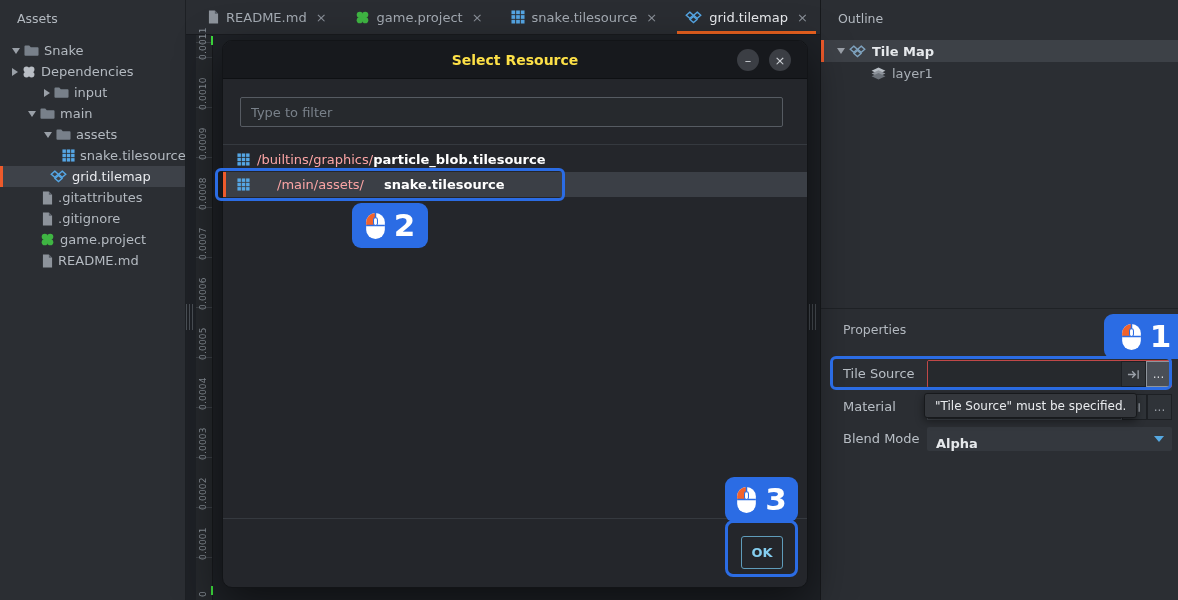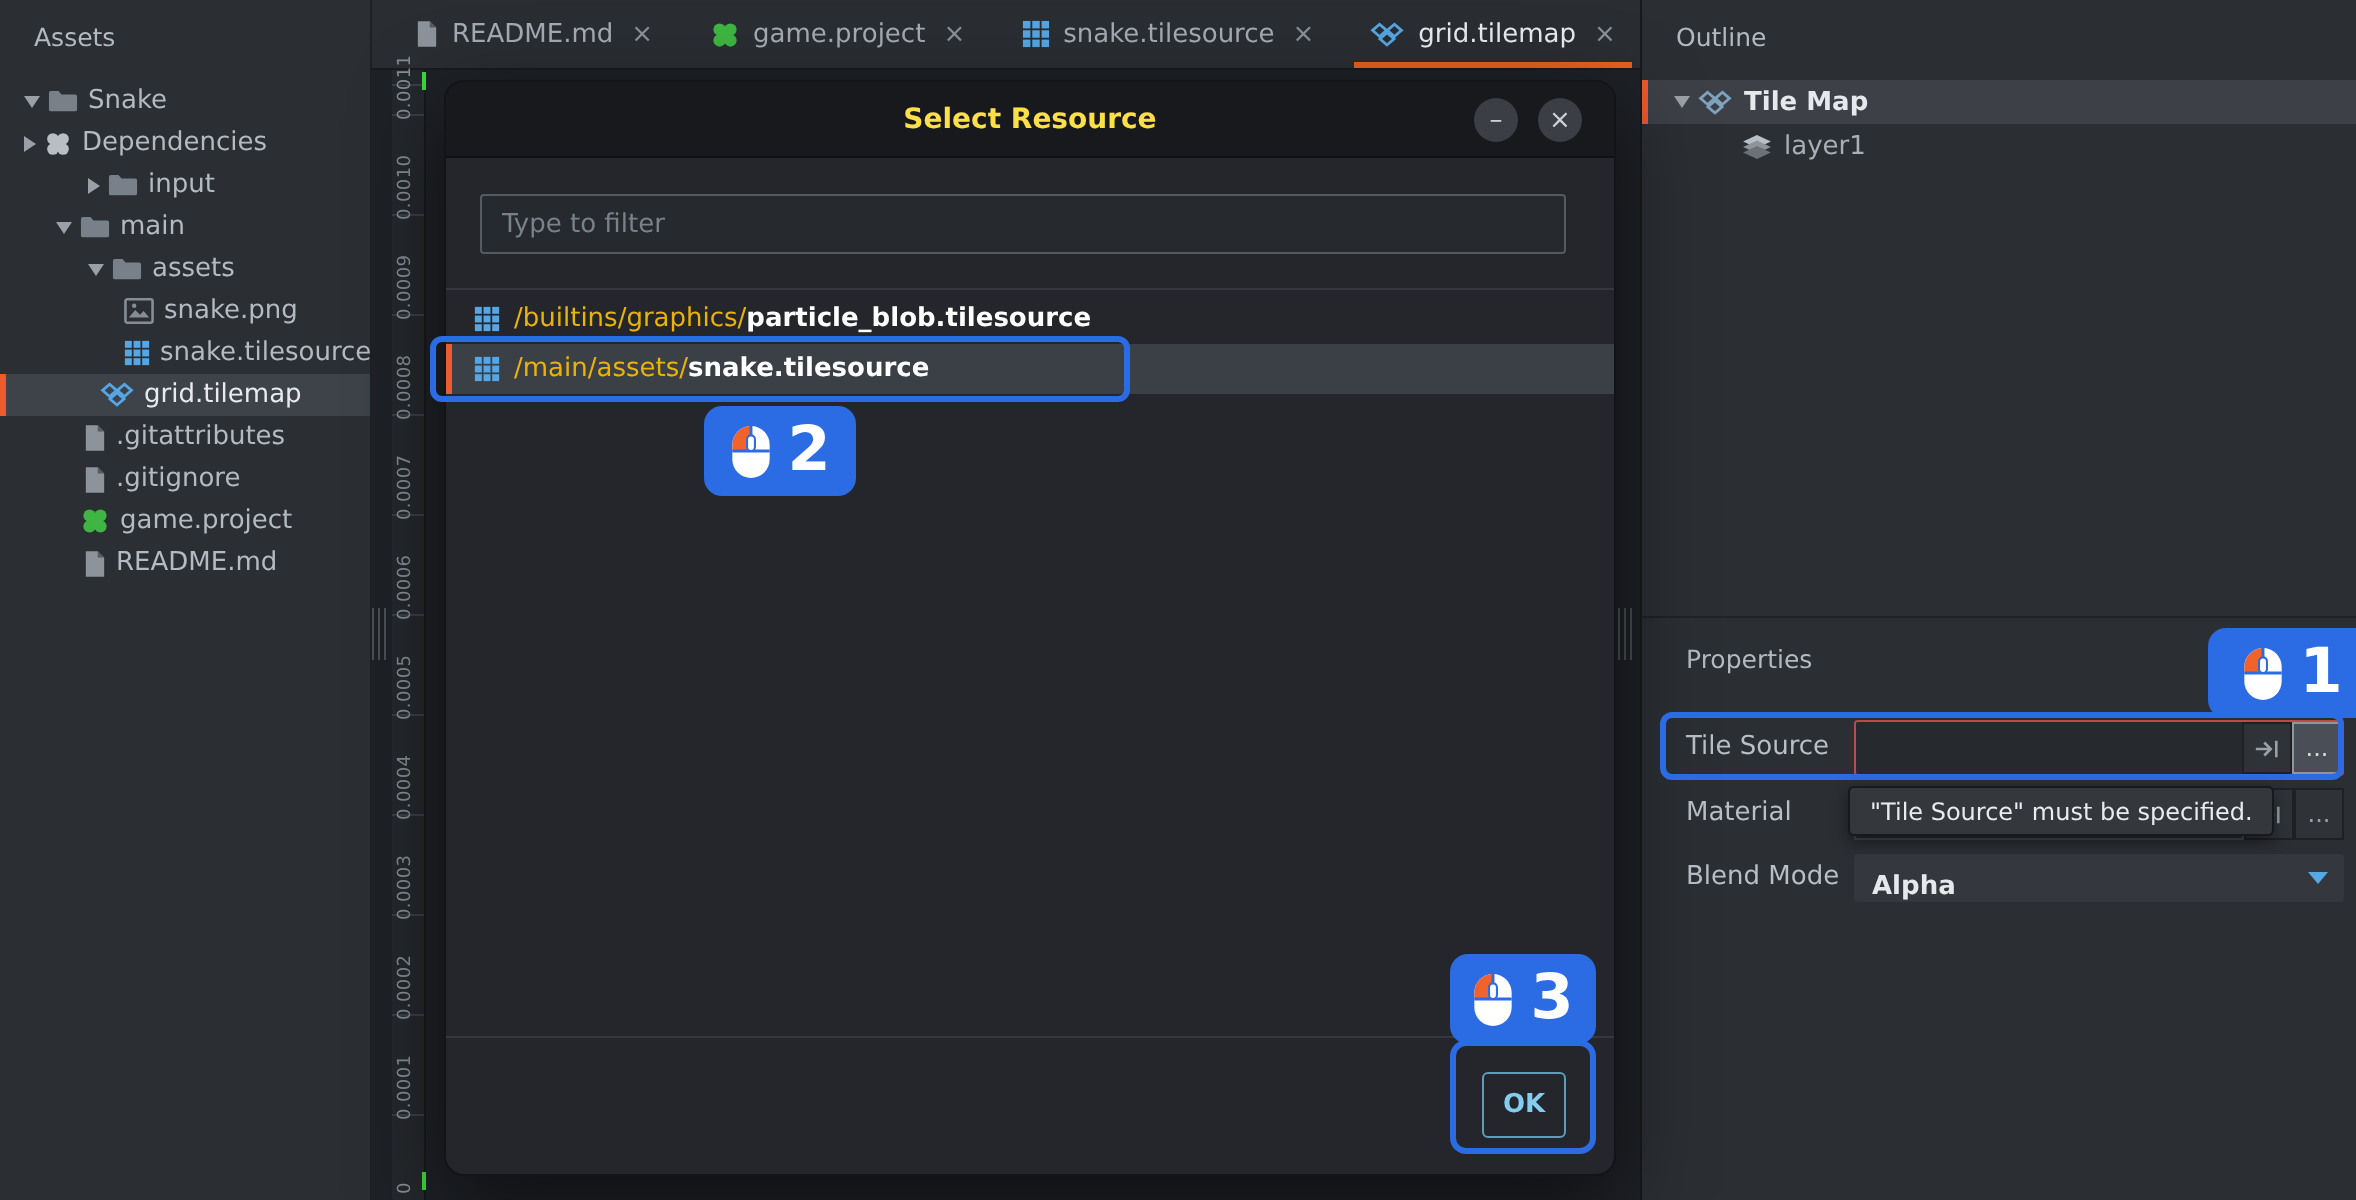--- a/index.html
+++ b/index.html
@@ -83,23 +83,23 @@
   .wbtn { position:absolute; top:8px; width:22px; height:22px; border-radius:50%; background:#3b3e44;
           color:#cfd3d8; font-size:13px; display:flex; align-items:center; justify-content:center; line-height:1; }
   .wbtn.min { right:48px; }
   .wbtn.cls { right:16px; }
   .filter { position:absolute; left:17px; top:56px; width:543px; height:30px; background:#26292d;
             border:1px solid #565b62; border-radius:2px; color:#dfe2e6; font-size:13px; padding:0 10px;
             font-family:inherit; outline:none; }
   .filter::placeholder { color:#79818a; }
   .mdiv { position:absolute; left:0; right:0; border-top:1px solid #35393f; }
   .mrow { position:absolute; left:0; right:0; height:25px; display:flex; align-items:center; padding-left:14px; }
-  .mrow .pfx { color:#eab308; margin-left:7px; white-space:nowrap; }
+  .mrow .pfx { color:#fca5a5; margin-left:7px; white-space:nowrap; }
   .mrow .nm { color:#ffffff; font-weight:bold; white-space:nowrap; }
-  .mrow.sel { background:#3b3f46; }
+  .mrow.sel { background:#3b3f46;gap:20px; }
   .okbtn { position:absolute; right:24px; top:495px; width:42px; height:33px; background:transparent;
            border:1px solid #5f9cba; border-radius:3px; color:#84cdef; font-size:13px; font-weight:bold;
            display:flex; align-items:center; justify-content:center; }
 
   
   .ann-rect { position:absolute; border:3px solid #2b6ce4; border-radius:6px; z-index:50; }
   .badge { position:absolute; background:#2b6ce4; border-radius:9px; z-index:50;
            display:flex; align-items:center; justify-content:center; gap:8px; }
   .badge .num { color:#ffffff; font-size:31px; font-weight:bold; line-height:1; }
 </style>
@@ -211,28 +211,20 @@
       <span class="lbl">main</span>
     </div>
     <div class="trow" style="padding-left:44px">
       <span class="tri d"></span>
       <span class="ic">
           <svg width="15" height="13">
             <use href="#i-folder"></use>
           </svg>
         </span>
       <span class="lbl">assets</span>
-    </div>
-    <div class="trow" style="padding-left:62px">
-      <span class="ic c-gray">
-          <svg width="15" height="13">
-            <use href="#i-image"></use>
-          </svg>
-        </span>
-      <span class="lbl">snake.png</span>
     </div>
     <div class="trow" style="padding-left:62px">
       <span class="ic c-blue">
           <svg width="13" height="13">
             <use href="#i-grid"></use>
           </svg>
         </span>
       <span class="lbl">snake.tilesource</span>
     </div>
     <div class="trow sel" style="padding-left:50px">

